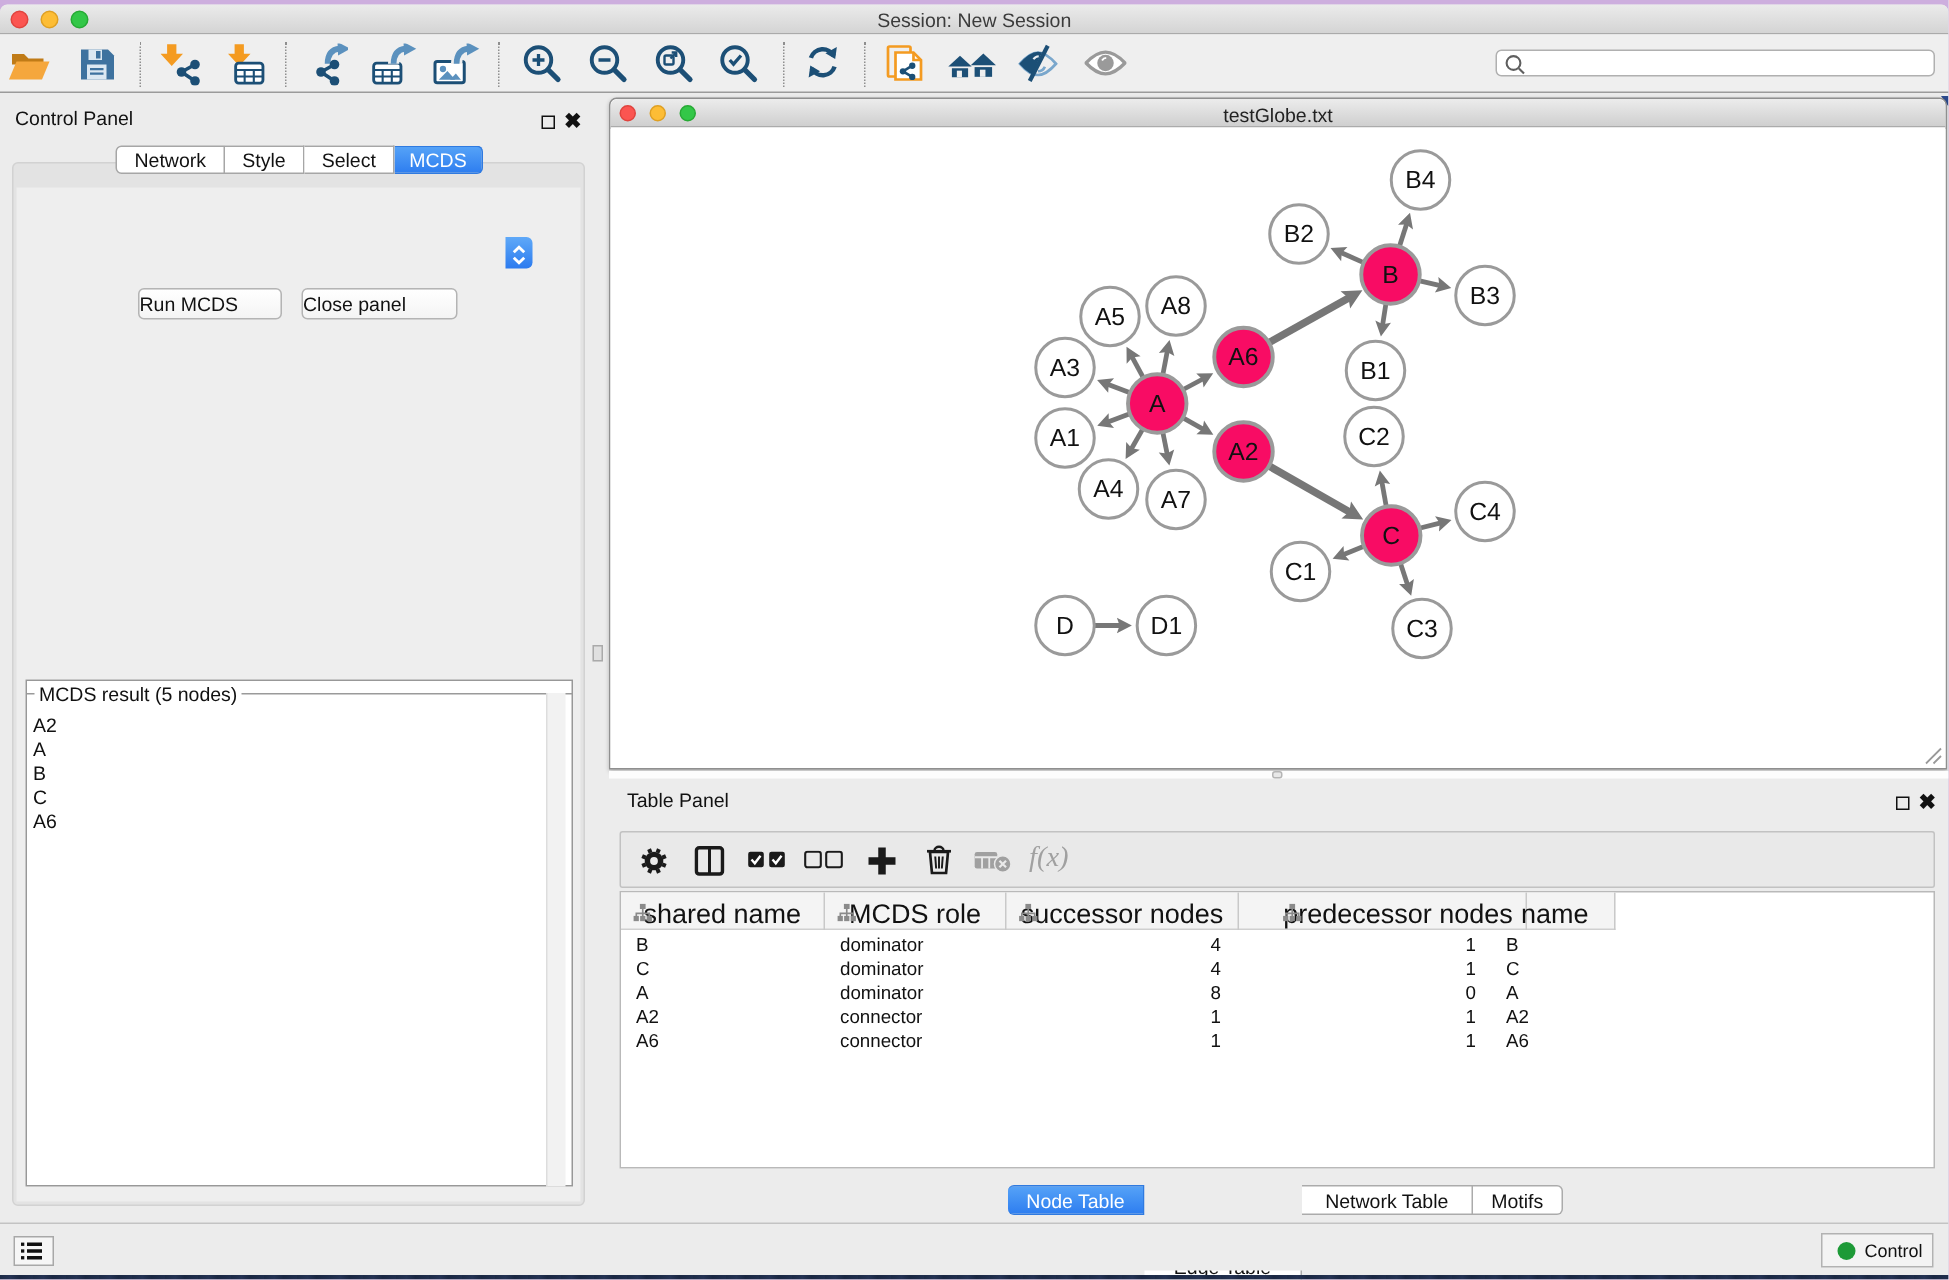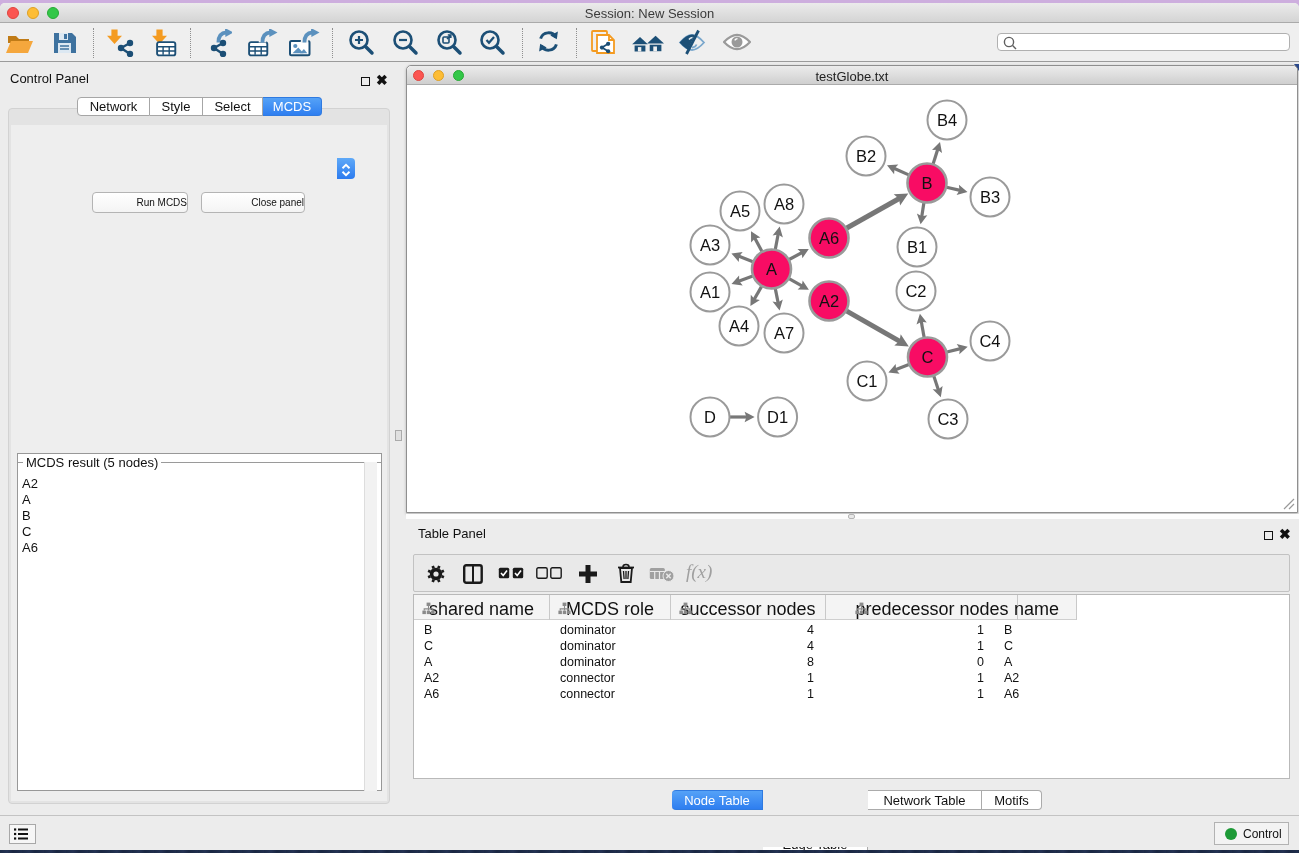--- a/index.html
+++ b/index.html
@@ -21,21 +21,21 @@
 #cpbox { left:8px; top:105px; width:382px; height:696px; border:1px solid #d2d2d2; border-radius:4px; background:#e3e3e3; }
 #cpinner { left:11px; top:122px; width:376px; height:676px; background:#eeeeee; }
 .tabs { height:21px; display:flex; }
 .tab { height:19px; border:1px solid #a6a6a6; border-left:none; background:#fff; font-size:13px; color:#111; text-align:center; line-height:18px; }
 .tab.first { border-left:1px solid #a6a6a6; border-radius:4px 0 0 4px; }
 .tab.last { border-radius:0 4px 4px 0; }
 .tab.sel { background:linear-gradient(#55a2f7,#2e7ef0); color:#fff; border-color:#2f7ae0; }
 #optlabel { left:8px; top:134px; width:375px; text-align:center; font-size:13px; color:#111; }
 #dropdown { left:43px; top:155px; width:312px; height:21px; background:#fff; border:1px solid #adadad; border-radius:4px; font-size:13px; color:#111; line-height:20px; padding-left:12px; }
 #ddspin { left:337px; top:155px; width:18px; height:21px; border-radius:0 4px 4px 0; background:linear-gradient(#5fa9f8,#2c7bef); }
-.btn { height:21px; background:linear-gradient(#ffffff,#f4f4f4); border:1px solid #b4b4b4; border-radius:4px; font-size:10px; color:#111; text-align:right; line-height:19px; }
+.btn { height:21px; background:linear-gradient(#ffffff,#f4f4f4); border:1px solid #b4b4b4; border-radius:4px; font-size:13px; color:#111; text-align:left; line-height:19px; }
 
 #mcdsbox { left:17px; top:450px; width:365px; height:338px; background:#fff; border:1px solid #989898; }
 #mcdslegend { left:23px; top:452px; font-size:13px; color:#111; background:transparent; padding:0 3px; }
 .mitem { left:4px; font-size:13px; color:#111; }
 #mscroll { left:346px; top:8px; width:13px; height:329px; background:#f2f2f2; border-left:1px solid #ddd; }
 
 #vdivider { left:390px; top:61px; width:16px; height:754px; background:#ececec; }
 #vgrip { left:5px; top:366px; width:7px; height:11px; background:#e0e0e0; border:1px solid #aaa; }
 
 #netwin { left:406px; top:62px; width:892px; height:448px; background:#fff; border:1px solid #8f8f8f; border-radius:5px 5px 0 0; box-shadow:0 1px 3px rgba(0,0,0,0.25); }

